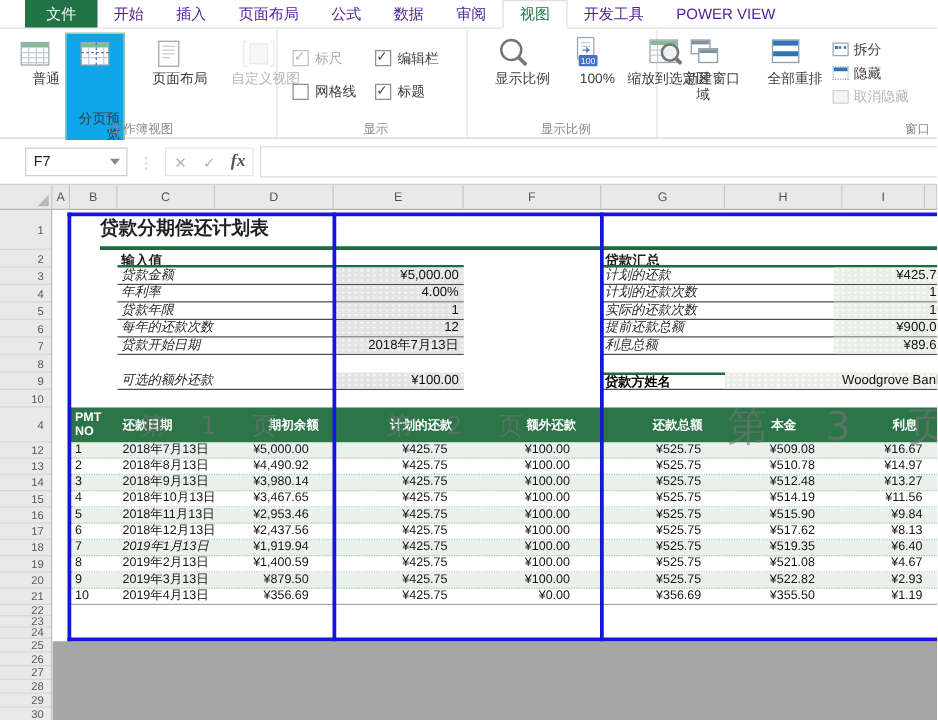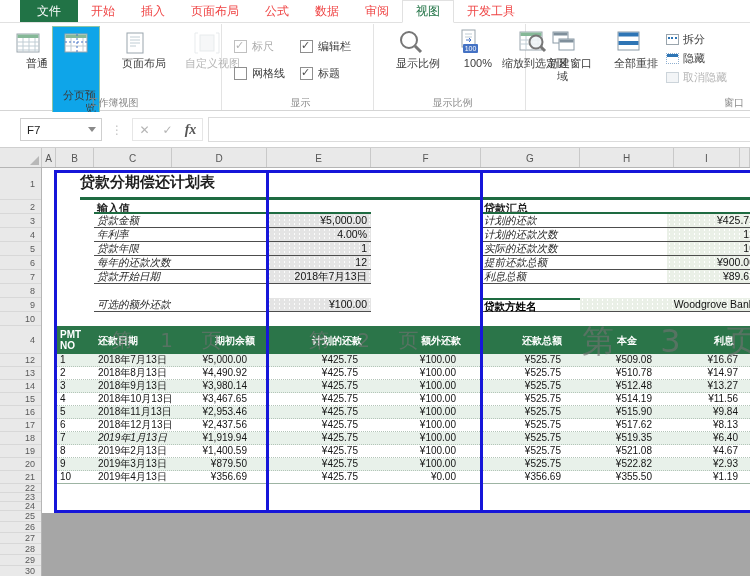--- a/index.html
+++ b/index.html
@@ -2,21 +2,21 @@
 <html><head>
 <meta charset="utf-8">
 <style>
   html,body{margin:0;padding:0;background:#fff;}
   .screen{position:relative;width:750px;height:576px;overflow:hidden;background:#fff;
     font-family:"Liberation Sans","DejaVu Sans",sans-serif;-webkit-font-smoothing:antialiased;}
 
   
   .tabbar{position:absolute;top:0;left:0;right:0;height:23px;display:flex;align-items:stretch;
     background:#fff;border-bottom:1px solid #e1e1e1;padding-left:20px;box-sizing:border-box;}
-  .tab{display:flex;align-items:center;padding:0 13px;font-size:12px;color:#ef4444;cursor:default;white-space:nowrap;}
+  .tab{display:flex;align-items:center;padding:0 13px;font-size:12px;color:#4c1d95;cursor:default;white-space:nowrap;}
   .tab.file{background:#217346;color:#fff;padding:0 17px;}
   .tab.active{color:#217346;background:#fff;border:1px solid #e1e1e1;border-bottom:1px solid #fff;margin-bottom:-1px;}
 
   
   .ribbon{position:absolute;top:24px;left:0;right:0;height:86px;background:#fff;
     border-bottom:1px solid #d5d5d5;display:flex;}
   .rgroup{position:relative;border-right:1px solid #e3e3e3;padding:3px 2px 13px 4px;display:flex;align-items:flex-start;}
   .rgroup-label{position:absolute;bottom:0;left:6px;right:0;text-align:center;font-size:10px;color:#8a8a8a;white-space:nowrap;}
   .rgroup.window .rgroup-label{text-align:right;padding-right:6px;}
   .rbtn-row{display:flex;align-items:flex-start;}
@@ -110,20 +110,21 @@
   <div class="tabbar">
       <div class="tab file">文件</div>
       <div class="tab">开始</div>
       <div class="tab">插入</div>
       <div class="tab">页面布局</div>
       <div class="tab">公式</div>
       <div class="tab">数据</div>
       <div class="tab">审阅</div>
       <div class="tab active">视图</div>
       <div class="tab">开发工具</div>
+      <div class="tab">POWER VIEW</div>
     </div>
 
   <div class="ribbon">
     <div class="rgroup" style="width:222px;box-sizing:border-box;">
       <div class="rbtn-row">
           <div class="rbtn">
             <div class="ricon">
               <svg width="26" height="24" viewBox="0 0 26 24">
                 <rect x="2" y="3" width="22" height="18" fill="#fff" stroke="#9aa5ad"></rect>
                 <rect x="2.5" y="3.5" width="21" height="3.5" fill="#85b897"></rect>

